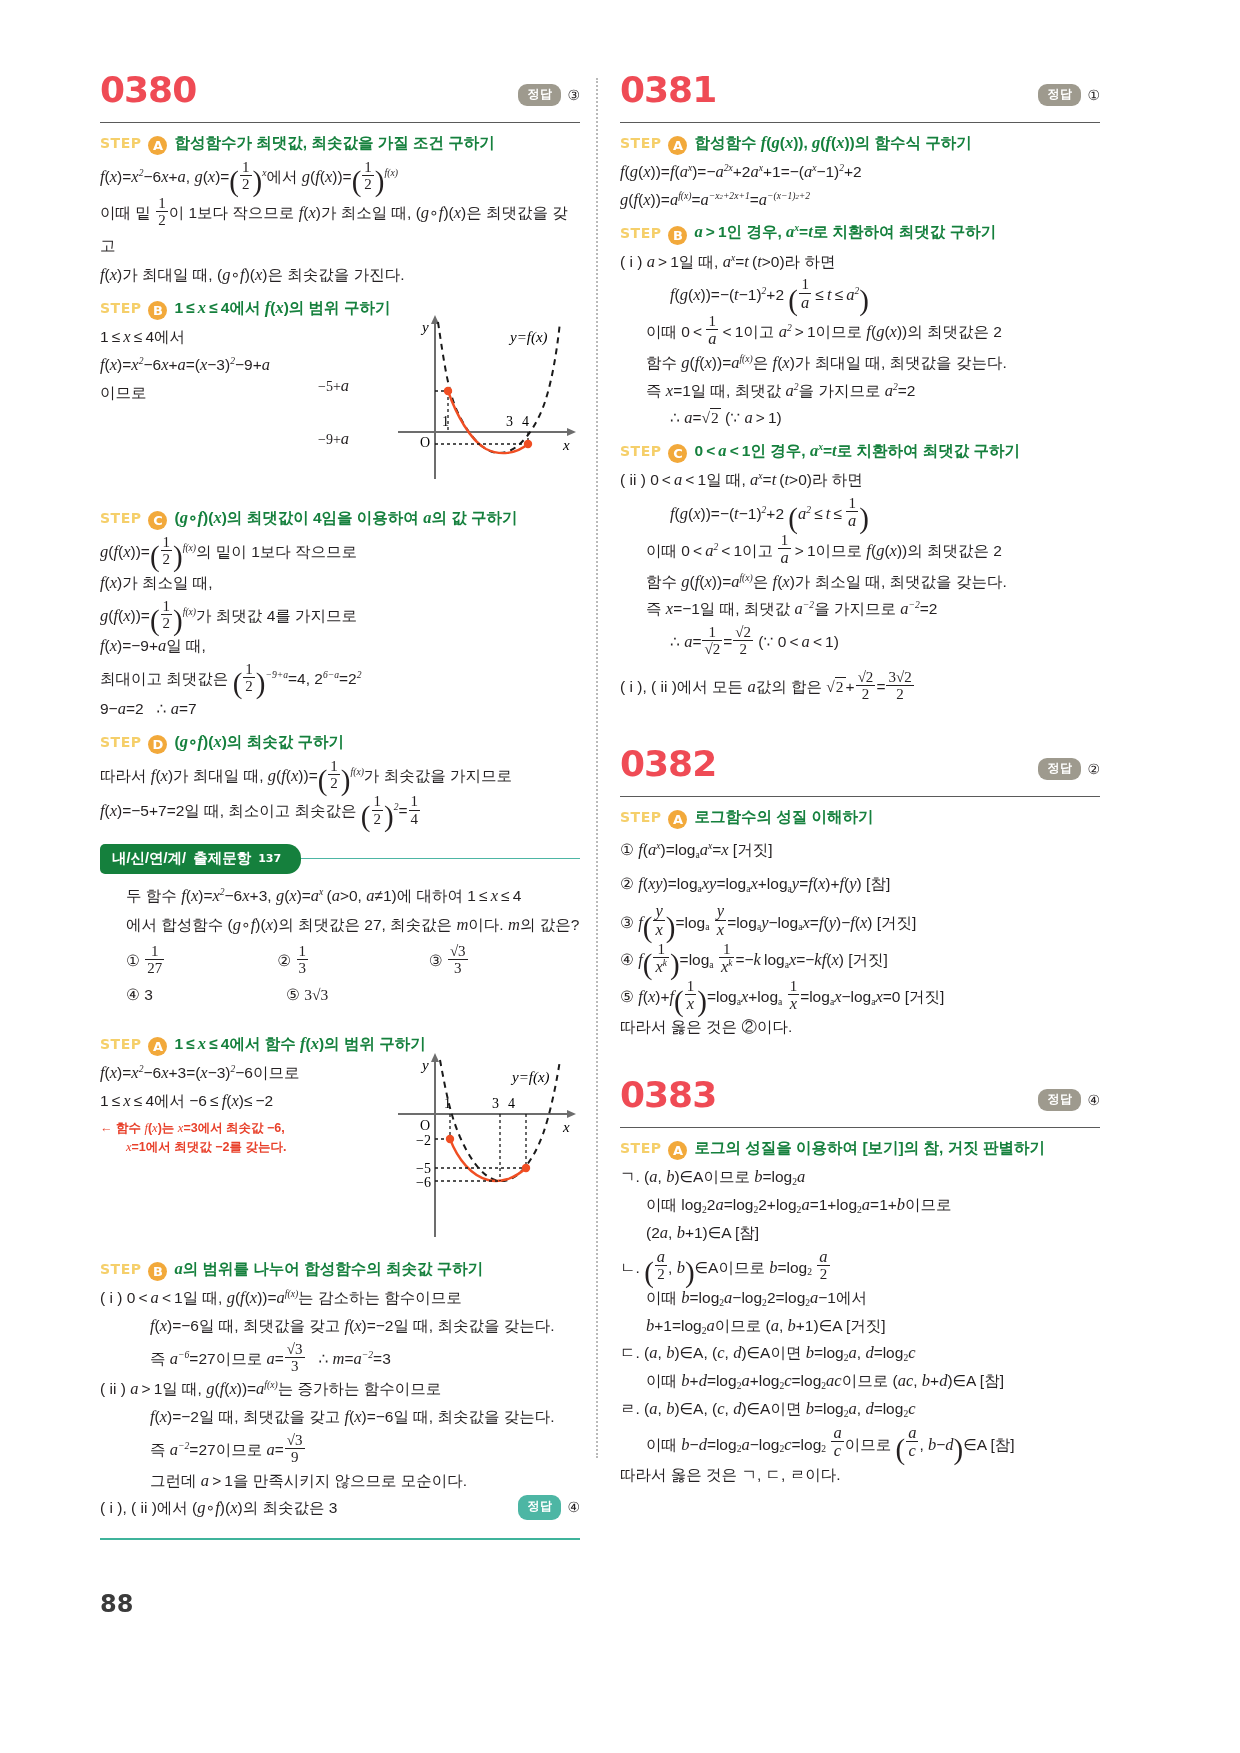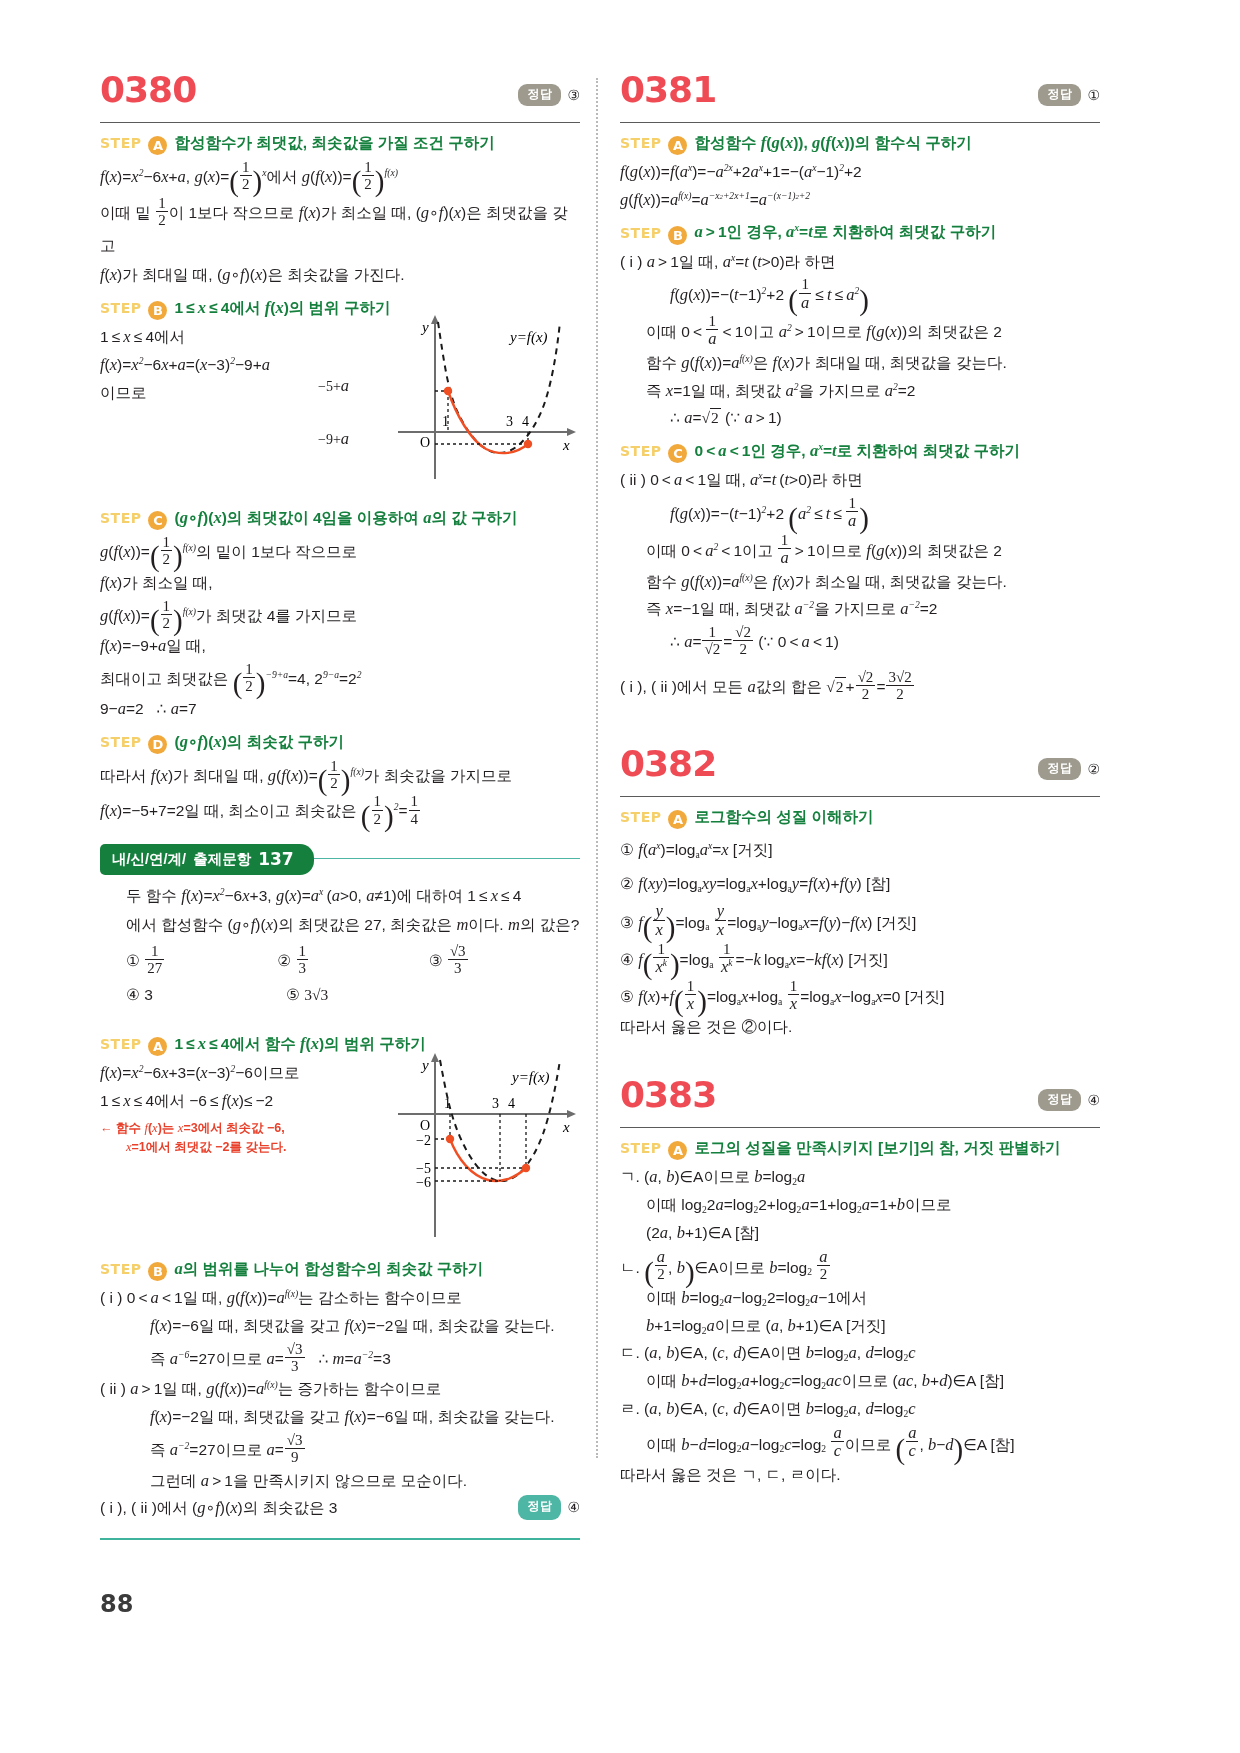--- a/index.html
+++ b/index.html
@@ -102,21 +102,21 @@
   .banner {
     position:absolute; left:0; top:0;
     display:inline-flex; align-items:center; gap:7px;
     background:#15803d;
     color:#fff;
     padding:5px 20px 6px 12px;
     border-radius:5px 14px 14px 5px;
     font-size:14.5px; font-weight:bold;
   }
   .banner .slashy { letter-spacing:0px; }
-  .banner .bnum { font-family:"DejaVu Sans", sans-serif; font-size:17px; font-weight:bold; }
+  .banner .bnum { font-family:"DejaVu Sans", sans-serif; font-size:11px; font-weight:bold; }
 
   .qbox { font-size:15.5px; line-height:1.72; }
   .choices { margin-top:4px; font-size:15.5px; }
   .choices .row { display:flex; }
   .choices .c { width:160px; line-height:2.2; }
 
   .note-red { color:#e8402a; font-size:12.5px; line-height:1.55; font-weight:bold; }
   .note-red .vr { font-family:"Liberation Serif", serif; font-style:italic; font-weight:normal; }
 
   .pagenum {
@@ -217,21 +217,21 @@
       </div>
       <div class="ln tall">
         <i class="v">g</i>(<i class="v">f</i>(<i class="v">x</i>))=<span class="pz">(</span><span class="fr"><span class="nu">1</span><span class="de">2</span></span><span class="pz">)</span><sup class="e">f(x)</sup>의 밑이 1보다 작으므로
       </div>
       <div class="ln"><i class="v">f</i>(<i class="v">x</i>)가 최소일 때,</div>
       <div class="ln tall">
         <i class="v">g</i>(<i class="v">f</i>(<i class="v">x</i>))=<span class="pz">(</span><span class="fr"><span class="nu">1</span><span class="de">2</span></span><span class="pz">)</span><sup class="e">f(x)</sup>가 최댓값 4를 가지므로
       </div>
       <div class="ln"><i class="v">f</i>(<i class="v">x</i>)=−9+<i class="v">a</i>일 때,</div>
       <div class="ln tall">
-        최대이고 최댓값은 <span class="pz">(</span><span class="fr"><span class="nu">1</span><span class="de">2</span></span><span class="pz">)</span><sup class="e">−9+a</sup>=4, 2<sup class="e">9−a</sup>=2<sup class="e">2</sup>
+        최대이고 최댓값은 <span class="pz">(</span><span class="fr"><span class="nu">1</span><span class="de">2</span></span><span class="pz">)</span><sup class="e">−9+a</sup>=4, 2<sup class="e">6−a</sup>=2<sup class="e">2</sup>
       </div>
       <div class="ln">9−<i class="v">a</i>=2&nbsp;&nbsp; ∴ <i class="v">a</i>=7</div>
 
       <div class="step">
         <span class="step-word">STEP</span>
         <span class="step-badge">D</span>
         <span class="step-title">(<i class="v">g</i>∘<i class="v">f</i>)(<i class="v">x</i>)의 최솟값 구하기</span>
       </div>
       <div class="ln tall">
         따라서 <i class="v">f</i>(<i class="v">x</i>)가 최대일 때, <i class="v">g</i>(<i class="v">f</i>(<i class="v">x</i>))=<span class="pz">(</span><span class="fr"><span class="nu">1</span><span class="de">2</span></span><span class="pz">)</span><sup class="e">f(x)</sup>가 최솟값을 가지므로
@@ -452,21 +452,21 @@
         <div class="answer-chip">
           <span class="chip gray">정답</span>
           <span class="ansnum">④</span>
         </div>
       </div>
       <div class="rule"></div>
 
       <div class="step">
         <span class="step-word">STEP</span>
         <span class="step-badge">A</span>
-        <span class="step-title">로그의 성질을 만족시키지 [보기]의 참, 거짓 판별하기</span>
+        <span class="step-title">로그의 성질을 이용하여 [보기]의 참, 거짓 판별하기</span>
       </div>
 
       <div class="ln">
         ㄱ. (<i class="v">a</i>, <i class="v">b</i>)∈A이므로 <i class="v">b</i>=log<sub class="e">2</sub><i class="v">a</i>
       </div>
       <div class="ln ind1">
         이때 log<sub class="e">2</sub>2<i class="v">a</i>=log<sub class="e">2</sub>2+log<sub class="e">2</sub><i class="v">a</i>=1+log<sub class="e">2</sub><i class="v">a</i>=1+<i class="v">b</i>이므로
       </div>
       <div class="ln ind1">
         (2<i class="v">a</i>, <i class="v">b</i>+1)∈A [참]

